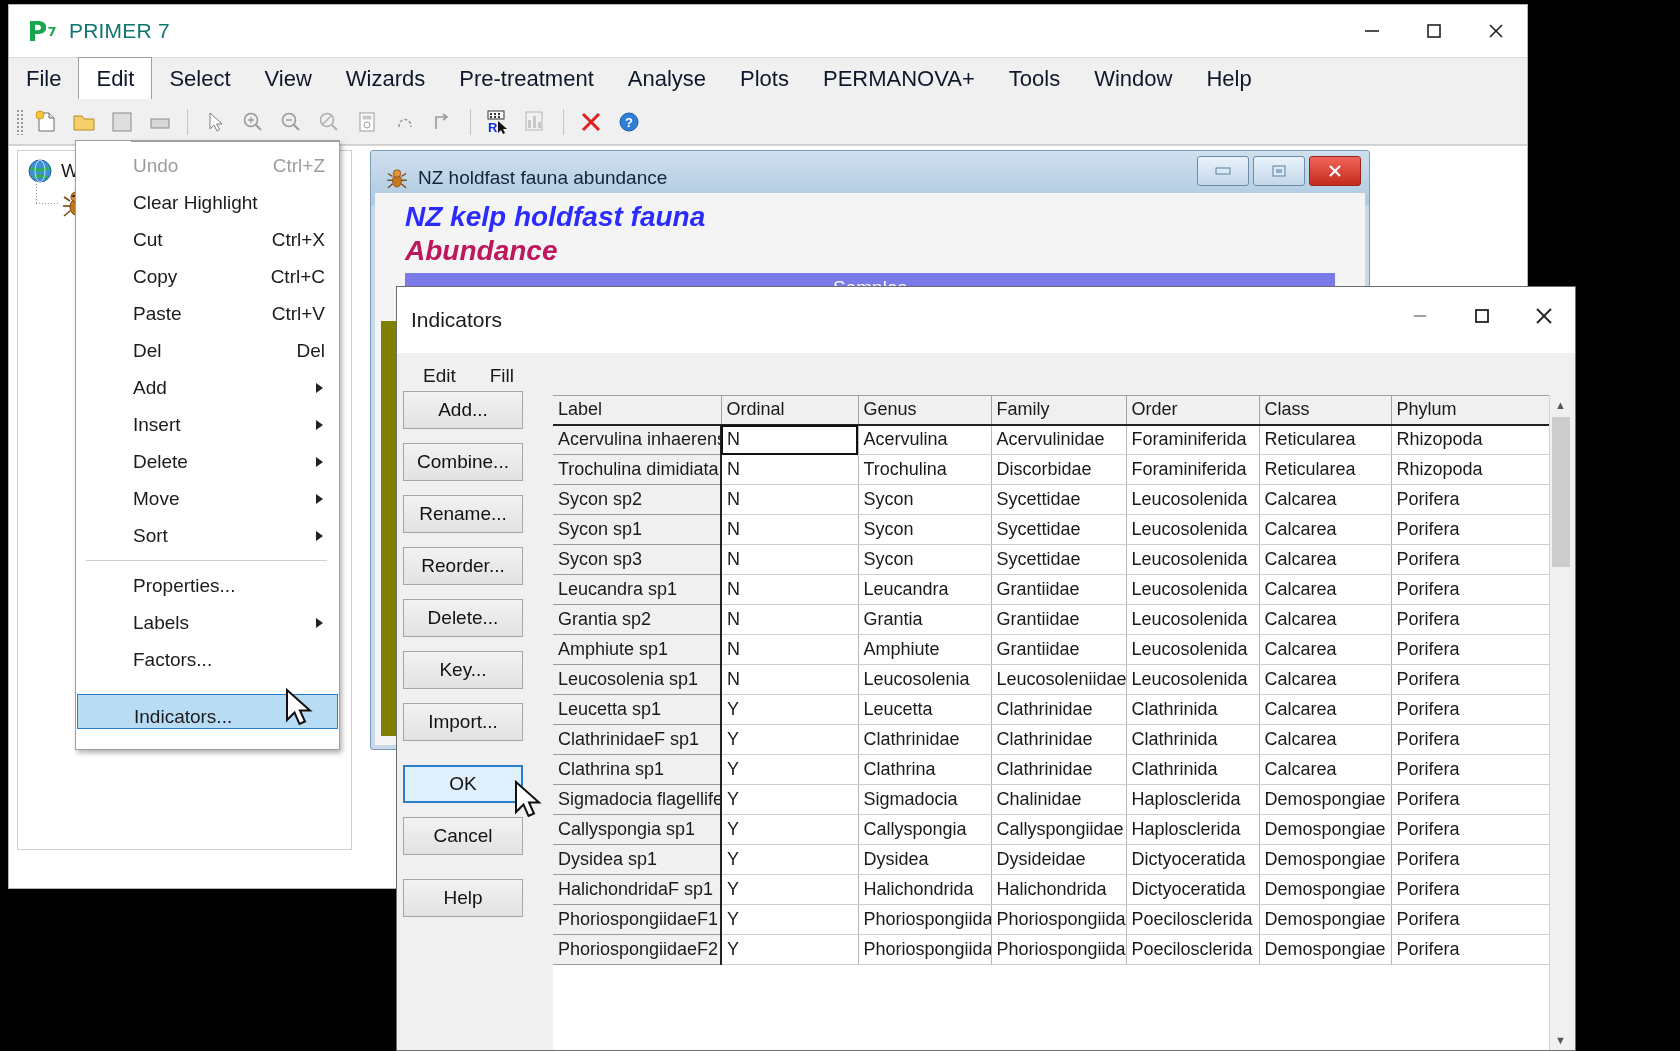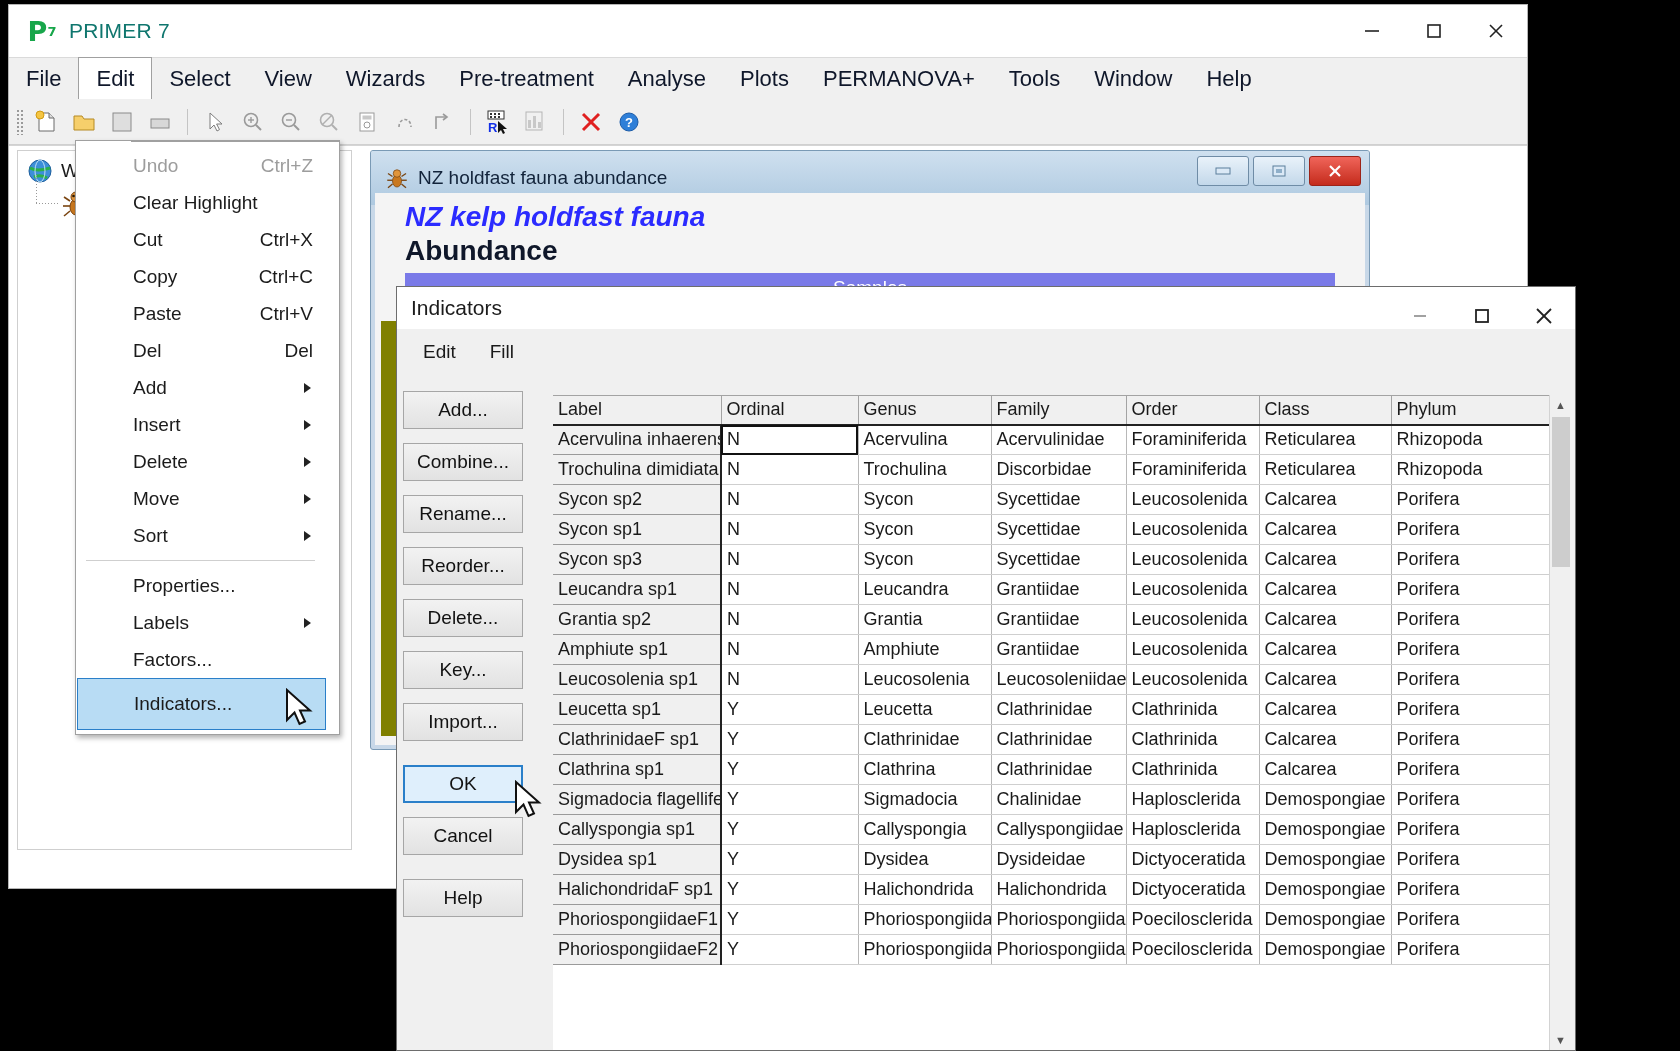--- a/index.html
+++ b/index.html
@@ -69,33 +69,33 @@
   .dotline-v{ position:absolute; left:-24px; top:-12px; width:1px; height:28px;
     background-image:linear-gradient(#999 50%, transparent 50%); background-size:1px 3px; }
   .dotline-h{ position:absolute; left:-24px; top:16px; width:24px; height:1px;
     background-image:linear-gradient(to right, #999 50%, transparent 50%); background-size:3px 1px; }
 
   
   #edit-menu{
     position:absolute; left:75px; top:140px; width:265px;
     background:#ffffff; border:1px solid #a0a0a0; z-index:60;
     box-shadow:2px 3px 5px rgba(0,0,0,.30);
-    padding:6px 12px 4px 0;
+    padding:6px 0 4px 0;
   }
   .mrow{
     height:37px; display:flex; align-items:center; position:relative;
     padding-left:57px; padding-right:14px; font-size:19px; color:#1b1b1b;
   }
   .mrow .accel{ position:absolute; right:14px; font-size:19px; color:#1b1b1b; }
   .mrow.disabled, .mrow.disabled .accel{ color:#9d9d9d; }
   .mrow .arrow{ position:absolute; right:16px; width:0;height:0;
     border-left:7px solid #222; border-top:5px solid transparent; border-bottom:5px solid transparent; }
   .mrow.sel{
-    background:#b8dcf4; border:1px solid #2a7fc9; height:52px;
-    margin:0 1px; padding-left:56px;
+    background:#b8dcf4; border:1px solid #2a7fc9; height:35px;
+    margin:16px 1px; padding-left:56px;align-items:flex-end;
   }
   .msep{ height:1px; background:#cfcfcf; margin:6px 12px 6px 10px; }
   #edit-menu .topline{ position:absolute; left:55px; right:0; top:0; height:1px; background:#a0a0a0; }
 
   
   #nz-window{
     position:absolute; left:370px; top:150px; width:1000px; height:600px;
     border:1px solid #7a9ab5; background:#c8d8e8; z-index:10;
     border-radius:3px;
   }
@@ -106,40 +106,40 @@
   }
   #nz-title{ font-size:19px; color:#12233a; margin-left:9px; }
   .nz-btns{ position:absolute; right:8px; top:5px; display:flex; gap:4px; }
   .nz-btn{
     width:52px; height:30px; border:1px solid #6f8ca6; border-radius:3px;
     background:linear-gradient(#e9f2fa,#c3d8ea); display:flex; align-items:center; justify-content:center;
   }
   .nz-btn.close{ background:linear-gradient(#f0655a,#c42b1c); border-color:#9c2318; }
   #nz-body{ position:absolute; left:4px; right:4px; top:42px; bottom:4px; background:#f4f4f4; }
   #nz-t1{ font-style:italic; font-weight:bold; color:#2b2bff; font-size:28px; padding:8px 0 0 30px; }
-  #nz-t2{ font-weight:bold; color:#0f172a; font-size:28px; padding:2px 12px 6px 30px; }
+  #nz-t2{ font-style:italic; font-weight:bold; color:#be185d; font-size:28px; padding:2px 12px 6px 30px; }
   #nz-samples{
     margin-left:30px; height:30px; background:#7a7ae8; color:#fff; font-size:19px;
     display:flex; align-items:center; justify-content:center; width:930px;
   }
   #nz-varband{
     position:absolute; left:6px; top:128px; width:28px; height:415px; background:#808000;
   }
   #nz-varband span{
     display:block; color:#f5f5d0; font-size:17px; white-space:nowrap;
     transform:rotate(-90deg); transform-origin:left top;
     position:absolute; left:22px; top:300px;
   }
 
   
   #indicators{
     position:absolute; left:396px; top:286px; width:1180px; height:765px;
     background:#f0f0f0; border:1px solid #6d6d6d; z-index:70;
   }
-  #ind-titlebar{ height:42px; background:#ffffff; display:flex; align-items:center;
+  #ind-titlebar{ height:66px; background:#ffffff; display:flex; align-items:center;
     position:relative; }
   #ind-title{ font-size:21px; color:#1b1b1b; margin-left:14px; }
   .ind-wbtns{ position:absolute; right:0; top:0; display:flex; height:58px; }
   .ind-wbtn{ width:62px; height:58px; display:flex; align-items:center; justify-content:center; }
   #ind-menubar{ height:46px; background:#f0f0f0; display:flex; align-items:center;
     padding-left:26px; }
   #ind-menubar .mi{ font-size:19px; color:#1a1a1a; margin-right:34px; }
 
   #ind-content{ position:absolute; left:0; top:104px; right:0; bottom:0; }
   #btncol{ position:absolute; left:6px; top:0; width:120px; }

